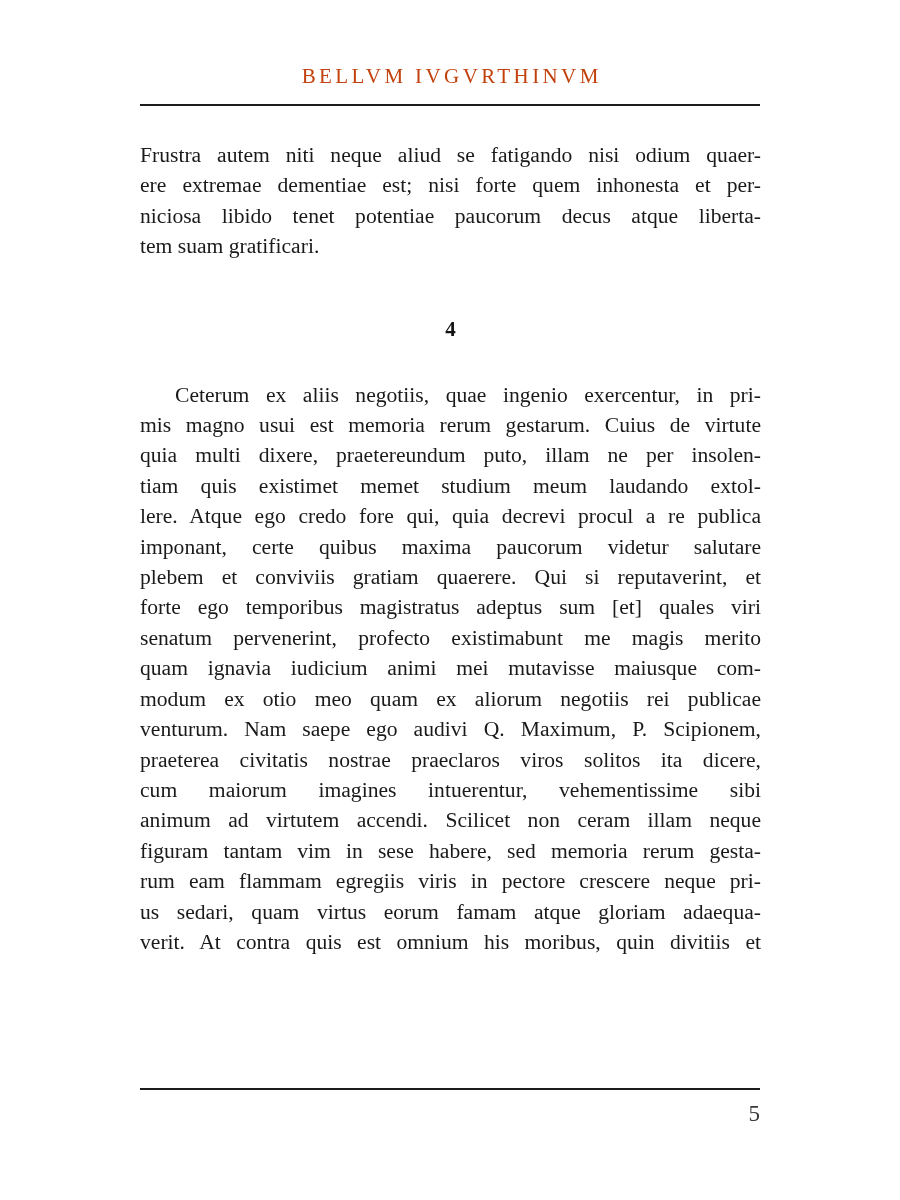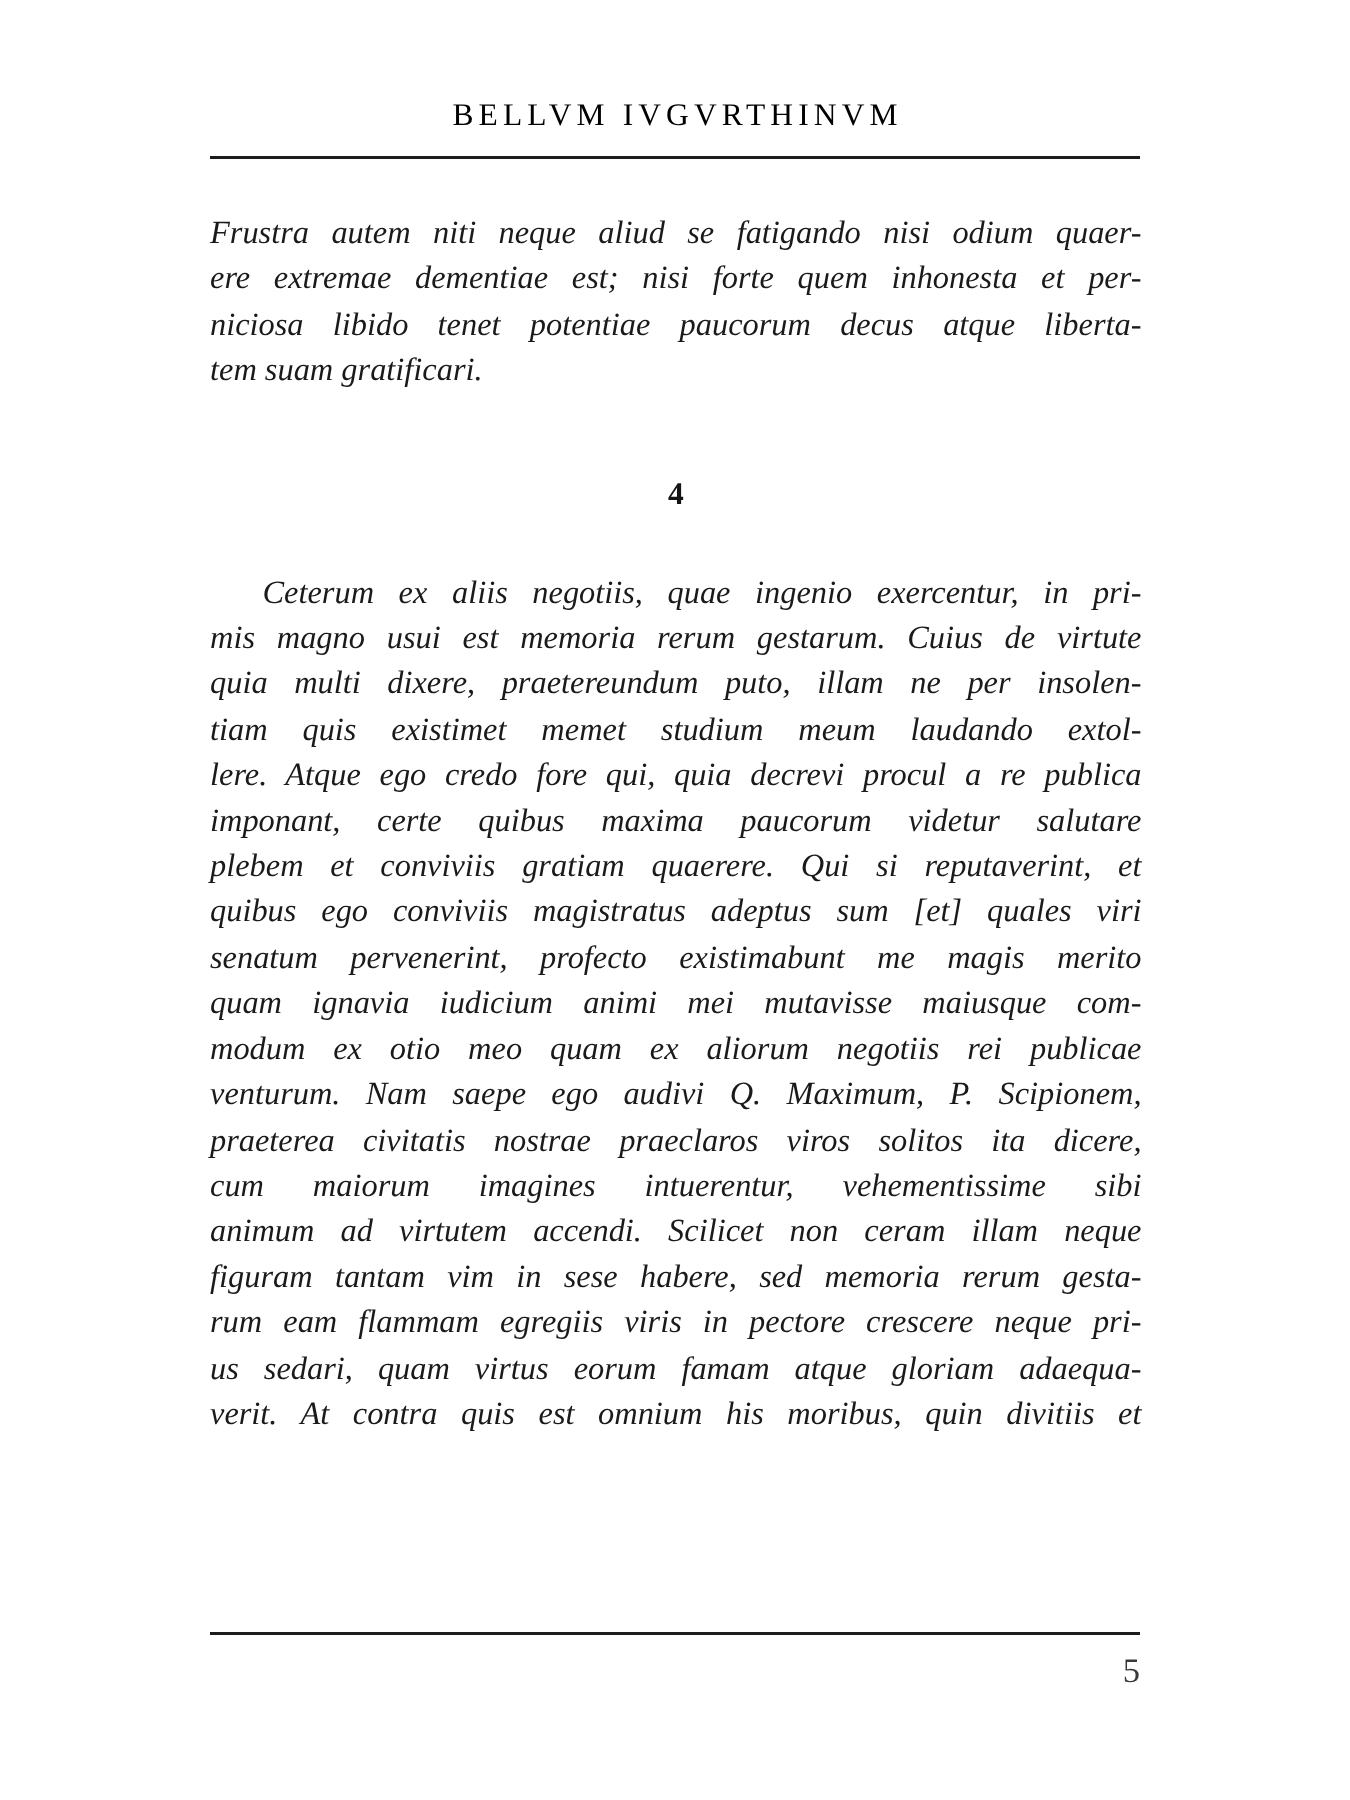--- a/index.html
+++ b/index.html
@@ -26,21 +26,21 @@
   
   .running-head {
     position: absolute;
     left: 140px;
     top: 64px;
     width: 620px;
     text-align: center;
     font-size: 21px;
     letter-spacing: 3.4px;
     text-indent: 3.4px;
-    color: #000000;
+    color: #c2410c;
     font-weight: 400;
     white-space: nowrap;
   }
 
   
   .rule {
     position: absolute;
     left: 140px;
     width: 620px;
     height: 0;
@@ -50,21 +50,21 @@
   .rule-bottom { top: 1088px; }
 
   
   .textblock {
     position: absolute;
     left: 140px;
     top: 140px;
     width: 621px;
   }
 
-  .para { margin: 0; font-style: italic; }
+  .para { margin: 0; }
 
   
   .line {
     font-size: 21.6px;
     line-height: 30.4px;
     text-align: justify;
     text-align-last: justify;
     white-space: pre-wrap;
   }
   .line.last {
@@ -119,21 +119,21 @@
     <div class="section-number">4</div>
 
     <div class="para">
       <div class="line indent">Ceterum ex aliis negotiis, quae ingenio exercentur, in pri-</div>
       <div class="line">mis magno usui est memoria rerum gestarum. Cuius de virtute</div>
       <div class="line">quia multi dixere, praetereundum puto, illam ne per insolen-</div>
       <div class="line">tiam quis existimet memet studium meum laudando extol-</div>
       <div class="line">lere. Atque ego credo fore qui, quia decrevi procul a re publica</div>
       <div class="line">imponant, certe quibus maxima paucorum videtur salutare</div>
       <div class="line">plebem et conviviis gratiam quaerere. Qui si reputaverint, et</div>
-      <div class="line">quibus ego conviviis magistratus adeptus sum [et] quales viri</div>
+      <div class="line">forte ego temporibus magistratus adeptus sum [et] quales viri</div>
       <div class="line">senatum pervenerint, profecto existimabunt me magis merito</div>
       <div class="line">quam ignavia iudicium animi mei mutavisse maiusque com-</div>
       <div class="line">modum ex otio meo quam ex aliorum negotiis rei publicae</div>
       <div class="line">venturum. Nam saepe ego audivi Q. Maximum, P. Scipionem,</div>
       <div class="line">praeterea civitatis nostrae praeclaros viros solitos ita dicere,</div>
       <div class="line">cum maiorum imagines intuerentur, vehementissime sibi</div>
       <div class="line">animum ad virtutem accendi. Scilicet non ceram illam neque</div>
       <div class="line">figuram tantam vim in sese habere, sed memoria rerum gesta-</div>
       <div class="line">rum eam flammam egregiis viris in pectore crescere neque pri-</div>
       <div class="line">us sedari, quam virtus eorum famam atque gloriam adaequa-</div>

